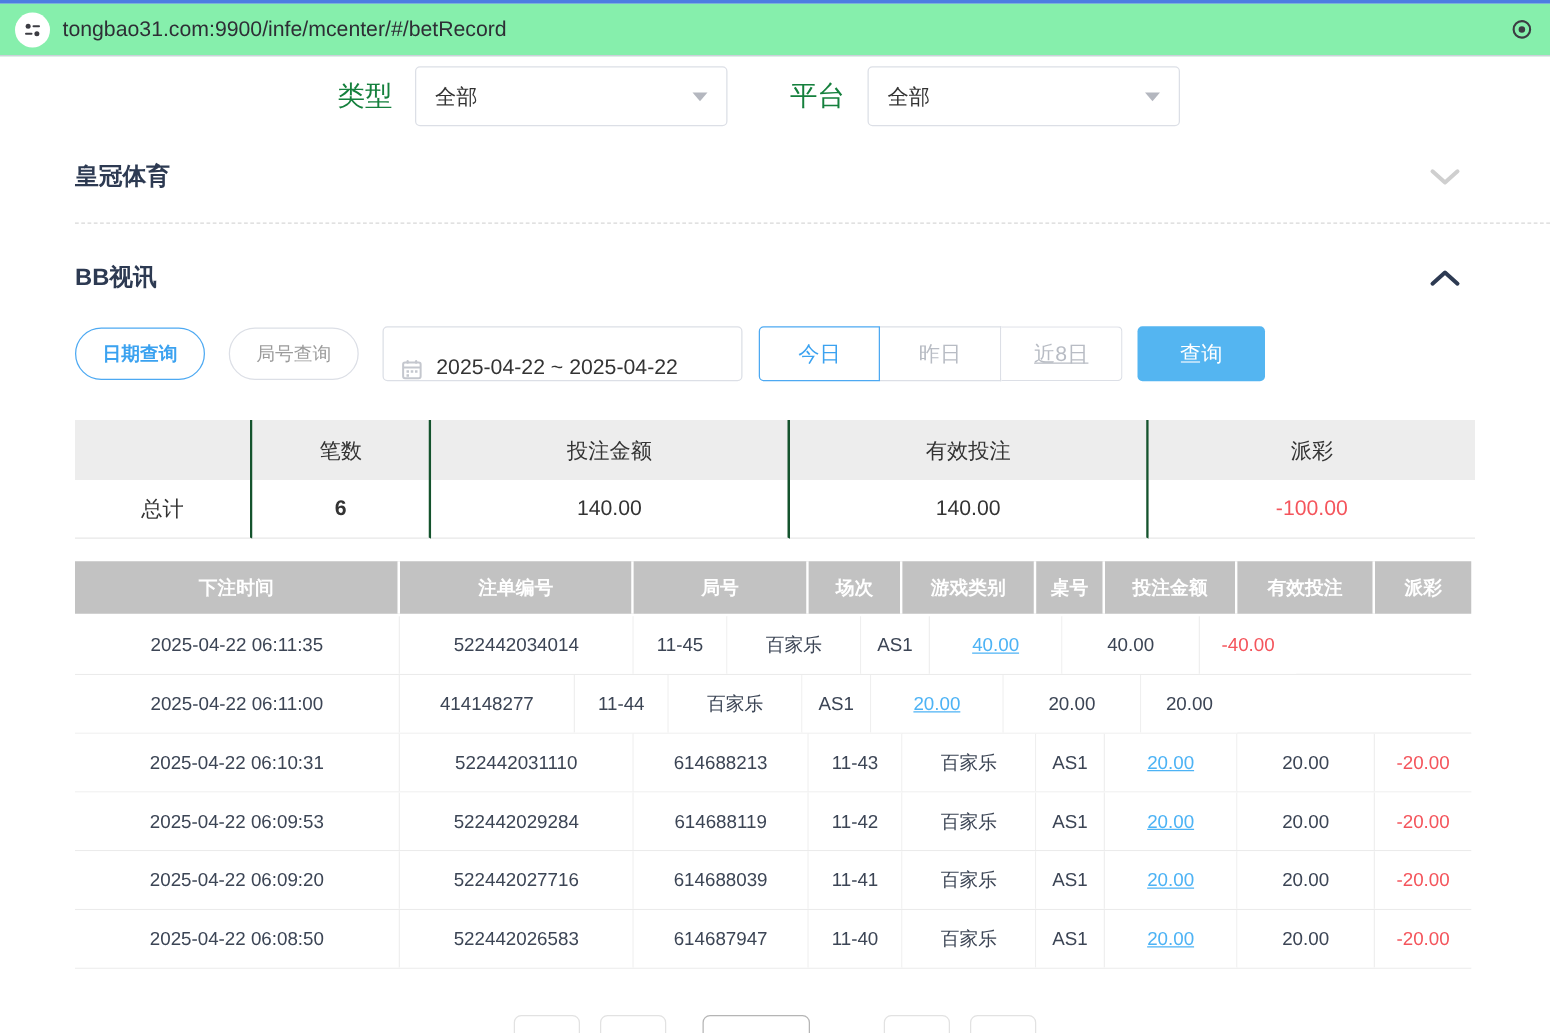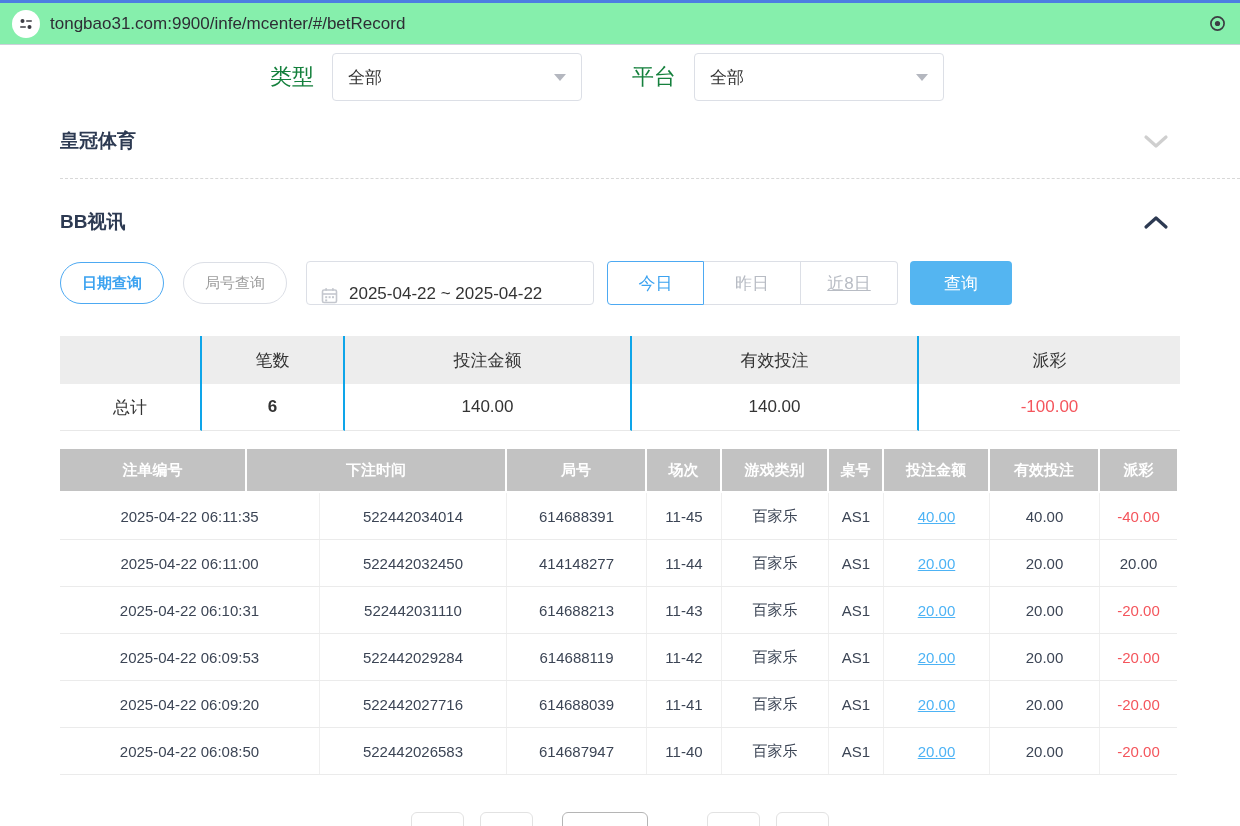--- a/index.html
+++ b/index.html
@@ -51,21 +51,21 @@
   .group-btn:first-child { border-left-width:1px; border-radius:4px 0 0 4px; }
   .group-btn:last-child { border-radius:0 4px 4px 0;text-decoration:underline; }
   .group-btn.active { border:1px solid #4da9f2; color:#3ba2f0; }
   .search-btn { margin-left:12px; width:102px; height:44px; border:none; border-radius:4px;
     background:var(--color-accent_solid,#54b5f1); color:#fff; font-size:17px; cursor:pointer; }
 
   
   .summary-table { margin-top:31px; width:1120px; }
   .summary-row { display:flex; }
   .s-cell { display:flex; align-items:center; justify-content:center; font-size:17px;
-    color:#333; border-right:2px solid #0ea5e9; }
+    color:#333; border-right:2px solid #14532d; }
   .s-cell:last-child { border-right:none; }
   .summary-head .s-cell { height:48px; background:#ededed; }
   .summary-body .s-cell { height:47px; background:#fff; border-bottom:1px solid #e8e8e8; }
   .sw1 { width:142px; } .sw2 { width:143px; } .sw3 { width:287px; }
   .sw4 { width:287px; } .sw5 { width:261px; }
   .summary-body .count { font-weight:700; }
 
   
   .main-table { margin-top:18px; width:1117px; }
   .mt-head { display:flex; margin-bottom:2px; }
@@ -183,47 +183,45 @@
       <div class="s-cell sw1">总计</div>
       <div class="s-cell sw2 count">6</div>
       <div class="s-cell sw3 amount">140.00</div>
       <div class="s-cell sw4 amount">140.00</div>
       <div class="s-cell sw5 amount neg">-100.00</div>
     </div>
   </div>
 
   <div class="main-table">
     <div class="mt-head">
+      <div class="h-cell cw1">下注时间</div>
       <div class="h-cell cw2">注单编号</div>
-      <div class="h-cell cw1">下注时间</div>
       <div class="h-cell cw3">局号</div>
       <div class="h-cell cw4">场次</div>
       <div class="h-cell cw5">游戏类别</div>
       <div class="h-cell cw6">桌号</div>
       <div class="h-cell cw7">投注金额</div>
       <div class="h-cell cw8">有效投注</div>
       <div class="h-cell cw9">派彩</div>
     </div>
 
     <div class="mt-row">
       <div class="m-cell cw1">2025-04-22 06:11:35</div>
       <div class="m-cell cw2">522442034014</div>
-      <div class="m-cell cw3">614688391</div>
       <div class="m-cell cw4">11-45</div>
       <div class="m-cell cw5">百家乐</div>
       <div class="m-cell cw6">AS1</div>
       <div class="m-cell cw7">
           <span class="amount-link">40.00</span>
         </div>
       <div class="m-cell cw8">40.00</div>
       <div class="m-cell cw9 amount neg">-40.00</div>
     </div>
     <div class="mt-row">
       <div class="m-cell cw1">2025-04-22 06:11:00</div>
-      <div class="m-cell cw2">522442032450</div>
       <div class="m-cell cw3">414148277</div>
       <div class="m-cell cw4">11-44</div>
       <div class="m-cell cw5">百家乐</div>
       <div class="m-cell cw6">AS1</div>
       <div class="m-cell cw7">
           <span class="amount-link">20.00</span>
         </div>
       <div class="m-cell cw8">20.00</div>
       <div class="m-cell cw9 amount">20.00</div>
     </div>

